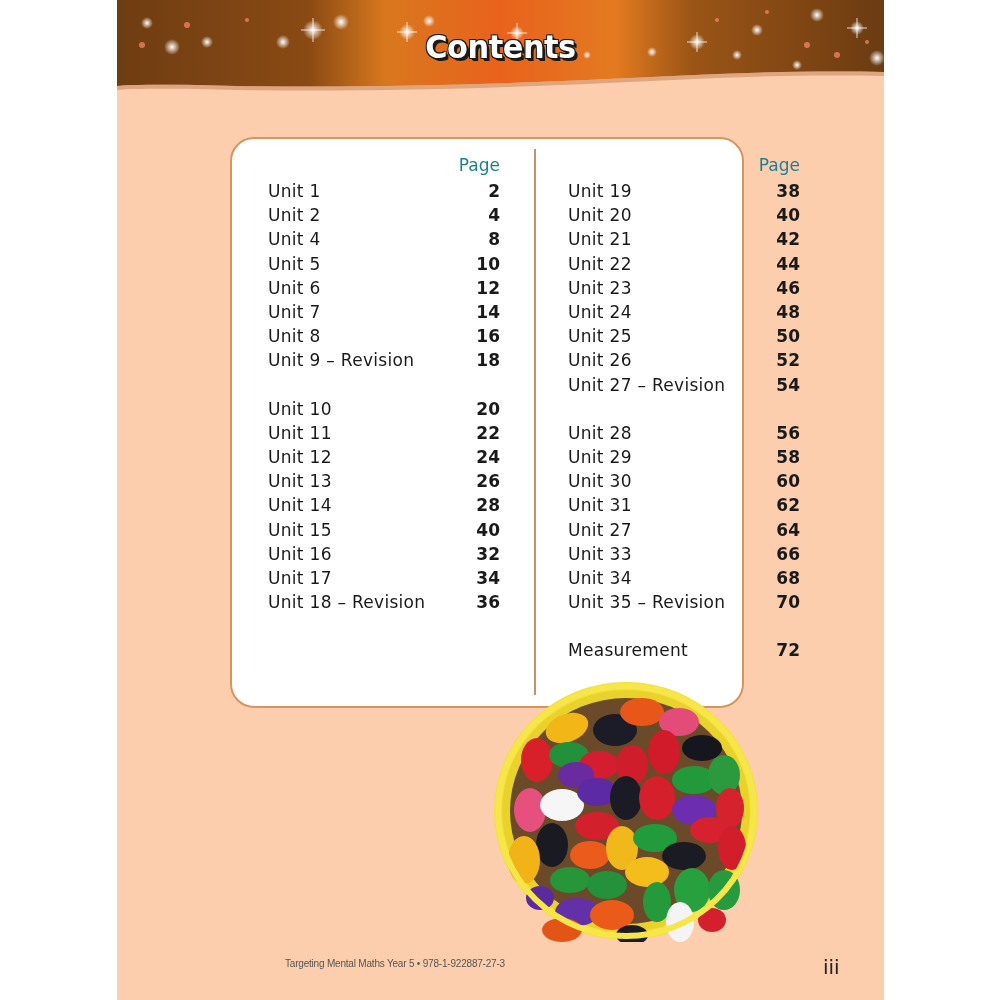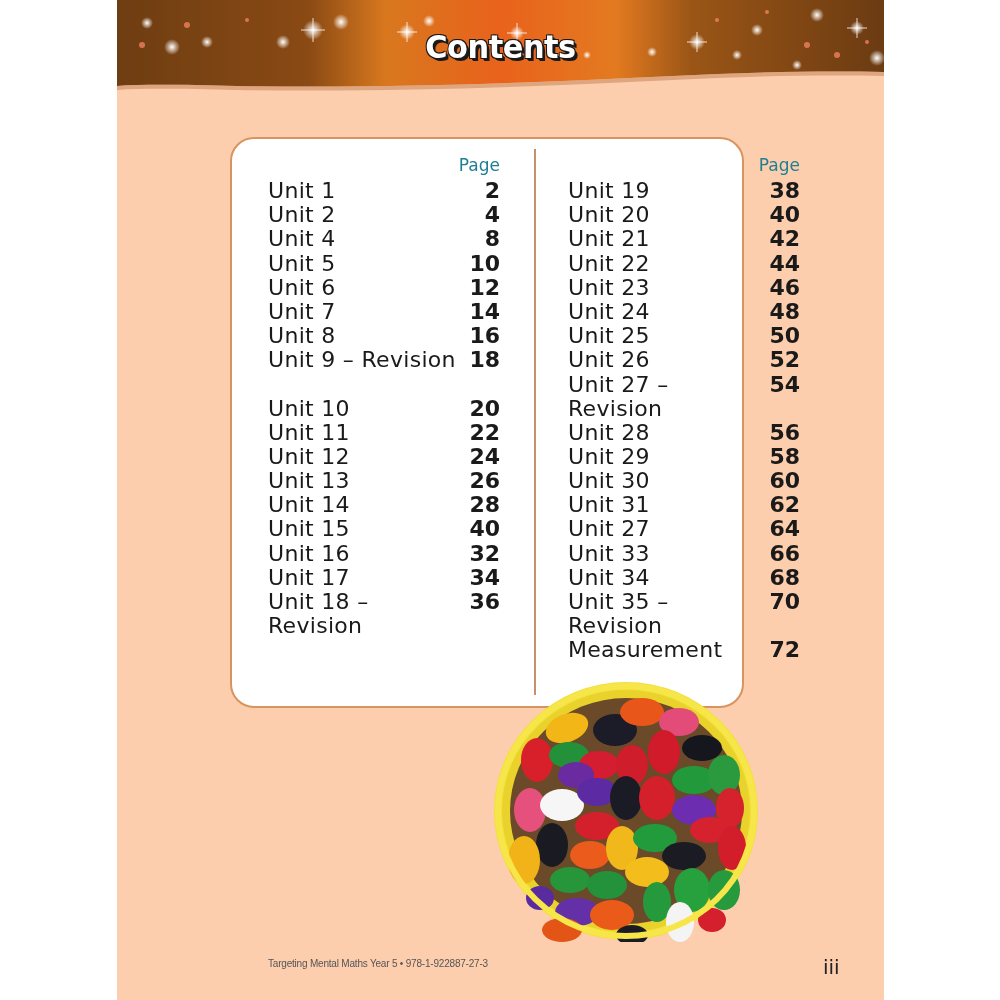--- a/index.html
+++ b/index.html
@@ -8,27 +8,27 @@
   .banner { position:absolute; left:0; top:0; width:653px; height:100px; }
   .banner svg { display:block; }
   .title { position:absolute; left:0; top:28px; width:767px; text-align:center; font-family:"DejaVu Sans", sans-serif; font-weight:bold; font-size:32px; color:#ffffff; letter-spacing:-0.5px;
     text-shadow: 2px 2px 0 #1a1a1a, 3px 3px 0 #1a1a1a, -1px -1px 0 #1a1a1a, 1px -1px 0 #1a1a1a, -1px 1px 0 #1a1a1a; transform:scaleX(0.95); }
   .toc-box { position:absolute; left:88px; top:137px; width:514px; height:571px; background:#ffffff; border:2px solid #d8945e; border-radius:24px; box-sizing:border-box;margin-left:25px; }
   .divider { position:absolute; left:302px; top:10px; width:2px; height:546px; background:#c8906a; }
   .col { position:absolute; top:16px; width:232px; }
   .col.left { left:36px; }
   .col.right { left:336px; }
   .col-header { height:24px; text-align:right; font-size:17px; color:#1f7f92; font-family:"DejaVu Sans", sans-serif; }
-  .row { display:flex; justify-content:space-between; height:24.2px; line-height:24px; font-size:22px; color:#1a1a1a; }
+  .row { display:flex; justify-content:space-between; height:24.2px; line-height:24px; font-size:17px; color:#1a1a1a;align-items:center; }
   .row .lbl { font-family:"DejaVu Sans", sans-serif; letter-spacing:0.3px; }
   .row .pg { font-weight:bold; font-family:"DejaVu Sans", sans-serif; }
   .gap { height:24px; }
   .bowl { position:absolute; left:375px; top:680px; width:268px; height:262px; }
   .footer { position:absolute; left:0; top:958px; width:767px; font-family:"Liberation Sans", sans-serif; font-size:10px; color:#555; }
-  .footer .ref { position:absolute; left:151px; top:0; letter-spacing:-0.2px; }
+  .footer .ref { position:absolute; left:168px; top:0; letter-spacing:-0.2px; }
   .footer .pnum { position:absolute; left:706px; top:-3px; font-weight:normal; font-size:20px; color:#222; font-family:"DejaVu Sans", sans-serif; }
 </style>
 </head>
 <body>
 
 <div class="page">
 
   <div class="banner">
     <svg width="767" height="100" viewBox="0 0 767 100">
       <defs>

